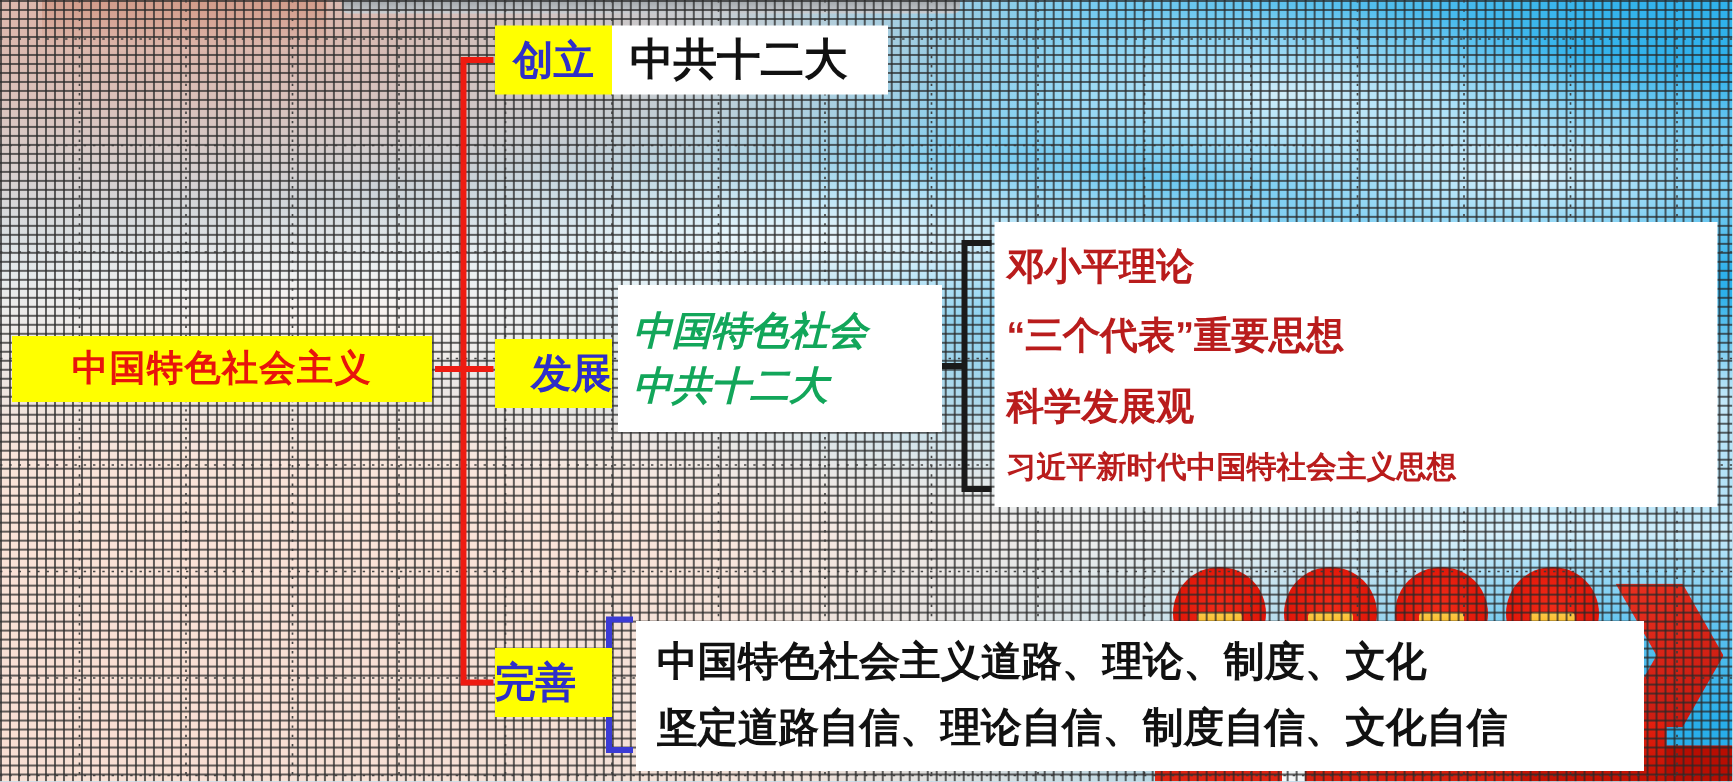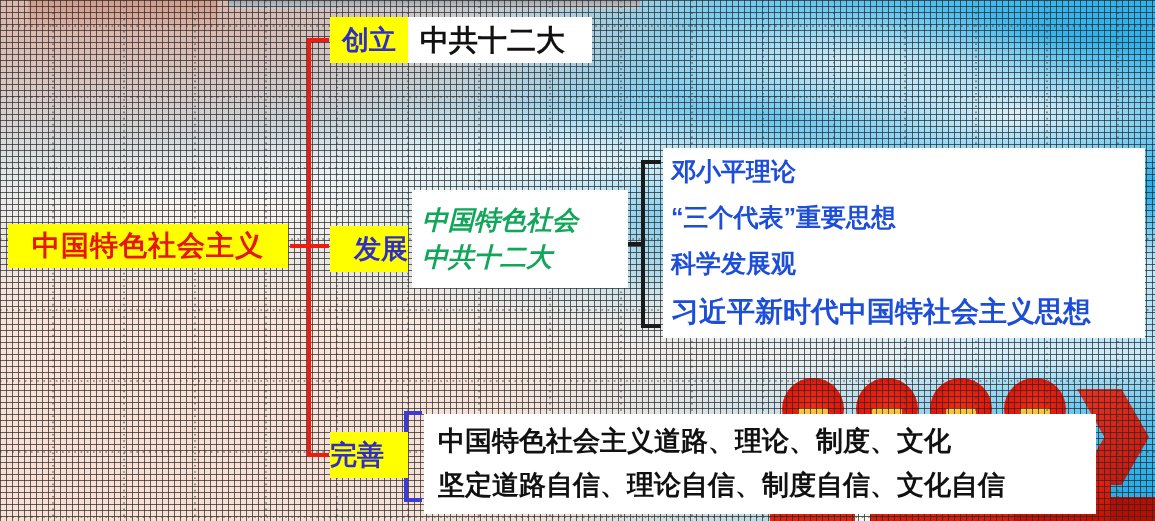--- a/index.html
+++ b/index.html
@@ -95,42 +95,42 @@
   .white-box{background:#ffffff;}
 
   .txt{white-space:nowrap;line-height:1;}
   .t-red   {color:#e8150c;font-weight:bold;}
   .t-blue  {color:#2f2fc8;font-weight:bold;}
   .t-green {color:#12a65a;font-weight:bold;font-style:italic;}
   .t-black {color:#111111;font-weight:bold;}
 
   
   #title-node{left:8px;top:224px;width:280px;height:44px;justify-content:center;}
-  #title-node .txt{font-size:28px;letter-spacing:1px;}
+  #title-node .txt{font-size:24px;letter-spacing:1px;}
 
   
   #chip-chuangli{left:330px;top:17px;width:78px;height:46px;justify-content:center;}
   #chip-fazhan  {left:330px;top:226px;width:78px;height:46px;justify-content:flex-end;}
   #chip-wanshan {left:330px;top:432px;width:78px;height:46px;justify-content:flex-start;}
   .chip .txt{font-size:27px;}
 
   
   #row1-box{left:408px;top:17px;width:184px;height:46px;padding-left:12px;}
   #row1-box .txt{font-size:29px;}
 
   
   #row2-green{left:412px;top:190px;width:216px;height:98px;flex-direction:column;
               justify-content:center;align-items:flex-start;padding-left:10px;}
   #row2-green .txt{font-size:26px;line-height:1.42;}
 
   
   #row2-list{left:663px;top:148px;width:482px;height:190px;flex-direction:column;
              justify-content:center;align-items:flex-start;padding:6px 0 6px 8px;}
-  #row2-list .li{font-size:25px;line-height:1.85;white-space:nowrap;color:#1d4ed8;font-weight:bold;}
-  #row2-list .li.long{font-size:28px;}
+  #row2-list .li{font-size:25px;line-height:1.85;white-space:nowrap;color:#b91c1c;font-weight:bold;}
+  #row2-list .li.long{font-size:20px;}
 
   
   #row3-box{left:424px;top:414px;width:672px;height:100px;flex-direction:column;
             justify-content:center;align-items:flex-start;padding-left:14px;}
   #row3-box .li{font-size:27px;line-height:1.62;white-space:nowrap;color:#111;font-weight:bold;}
 
   
   svg.conn{position:absolute;inset:0;width:1155px;height:521px;pointer-events:none;}
 </style>
 </head>

